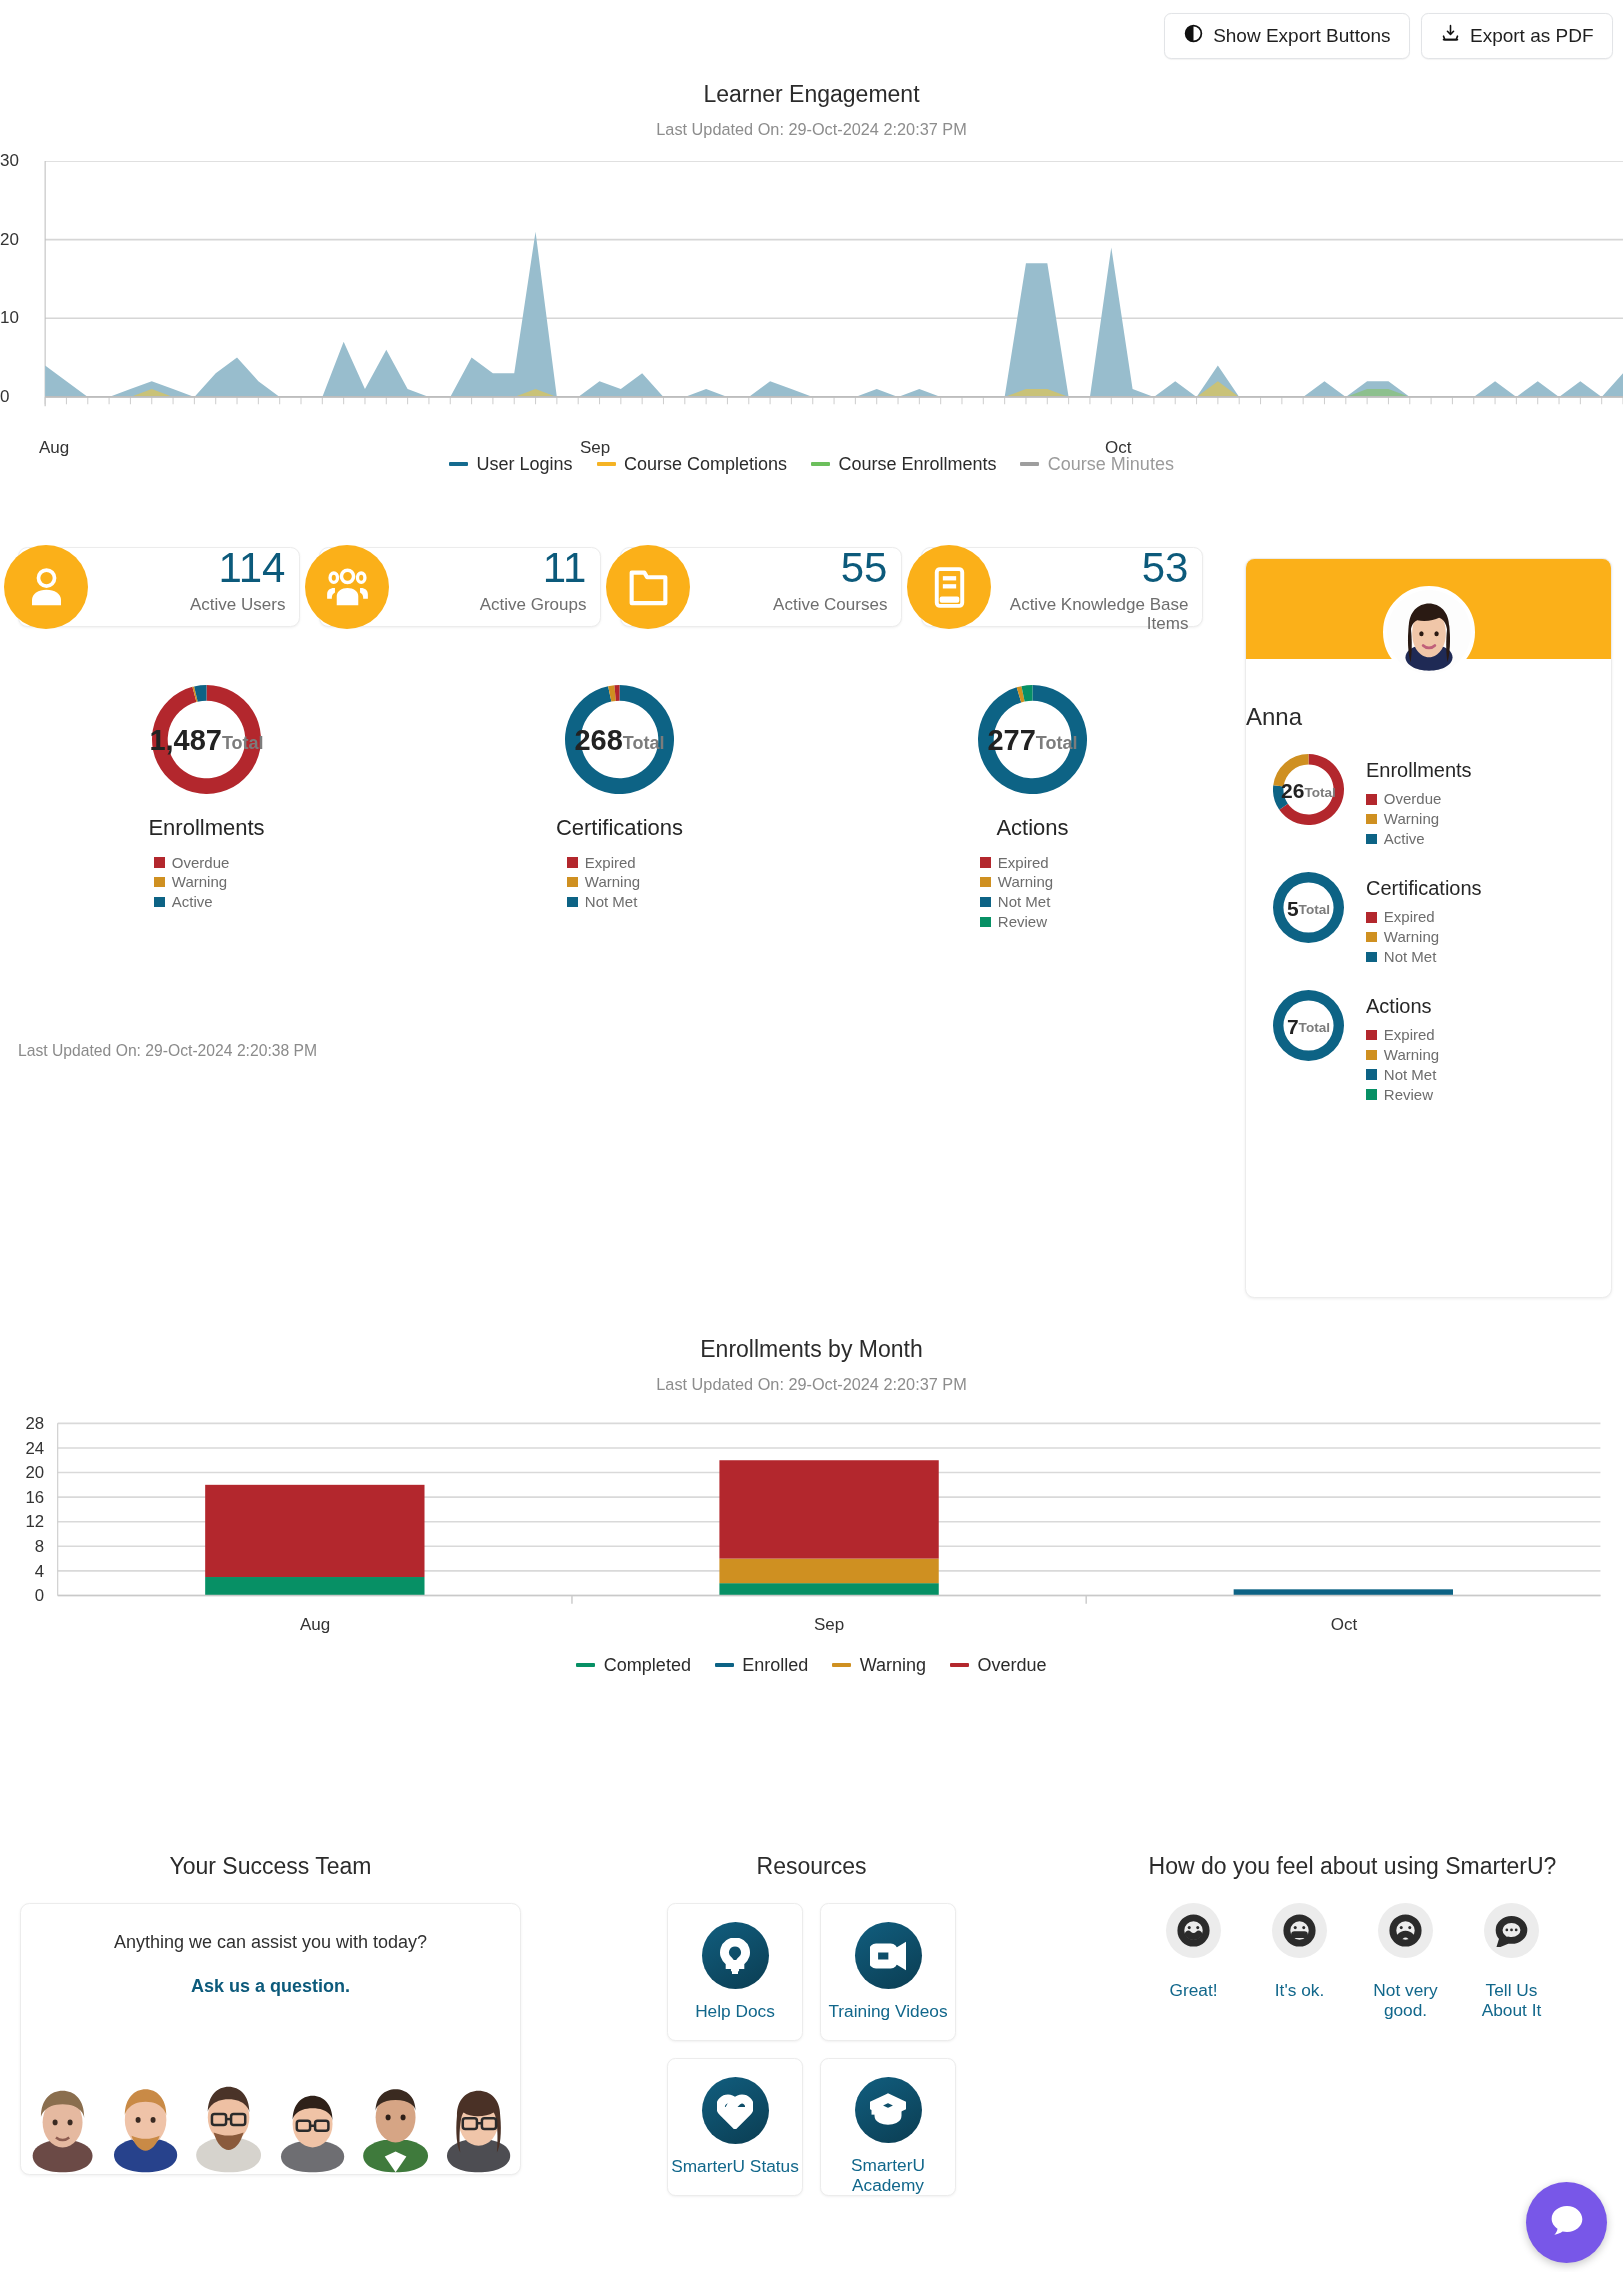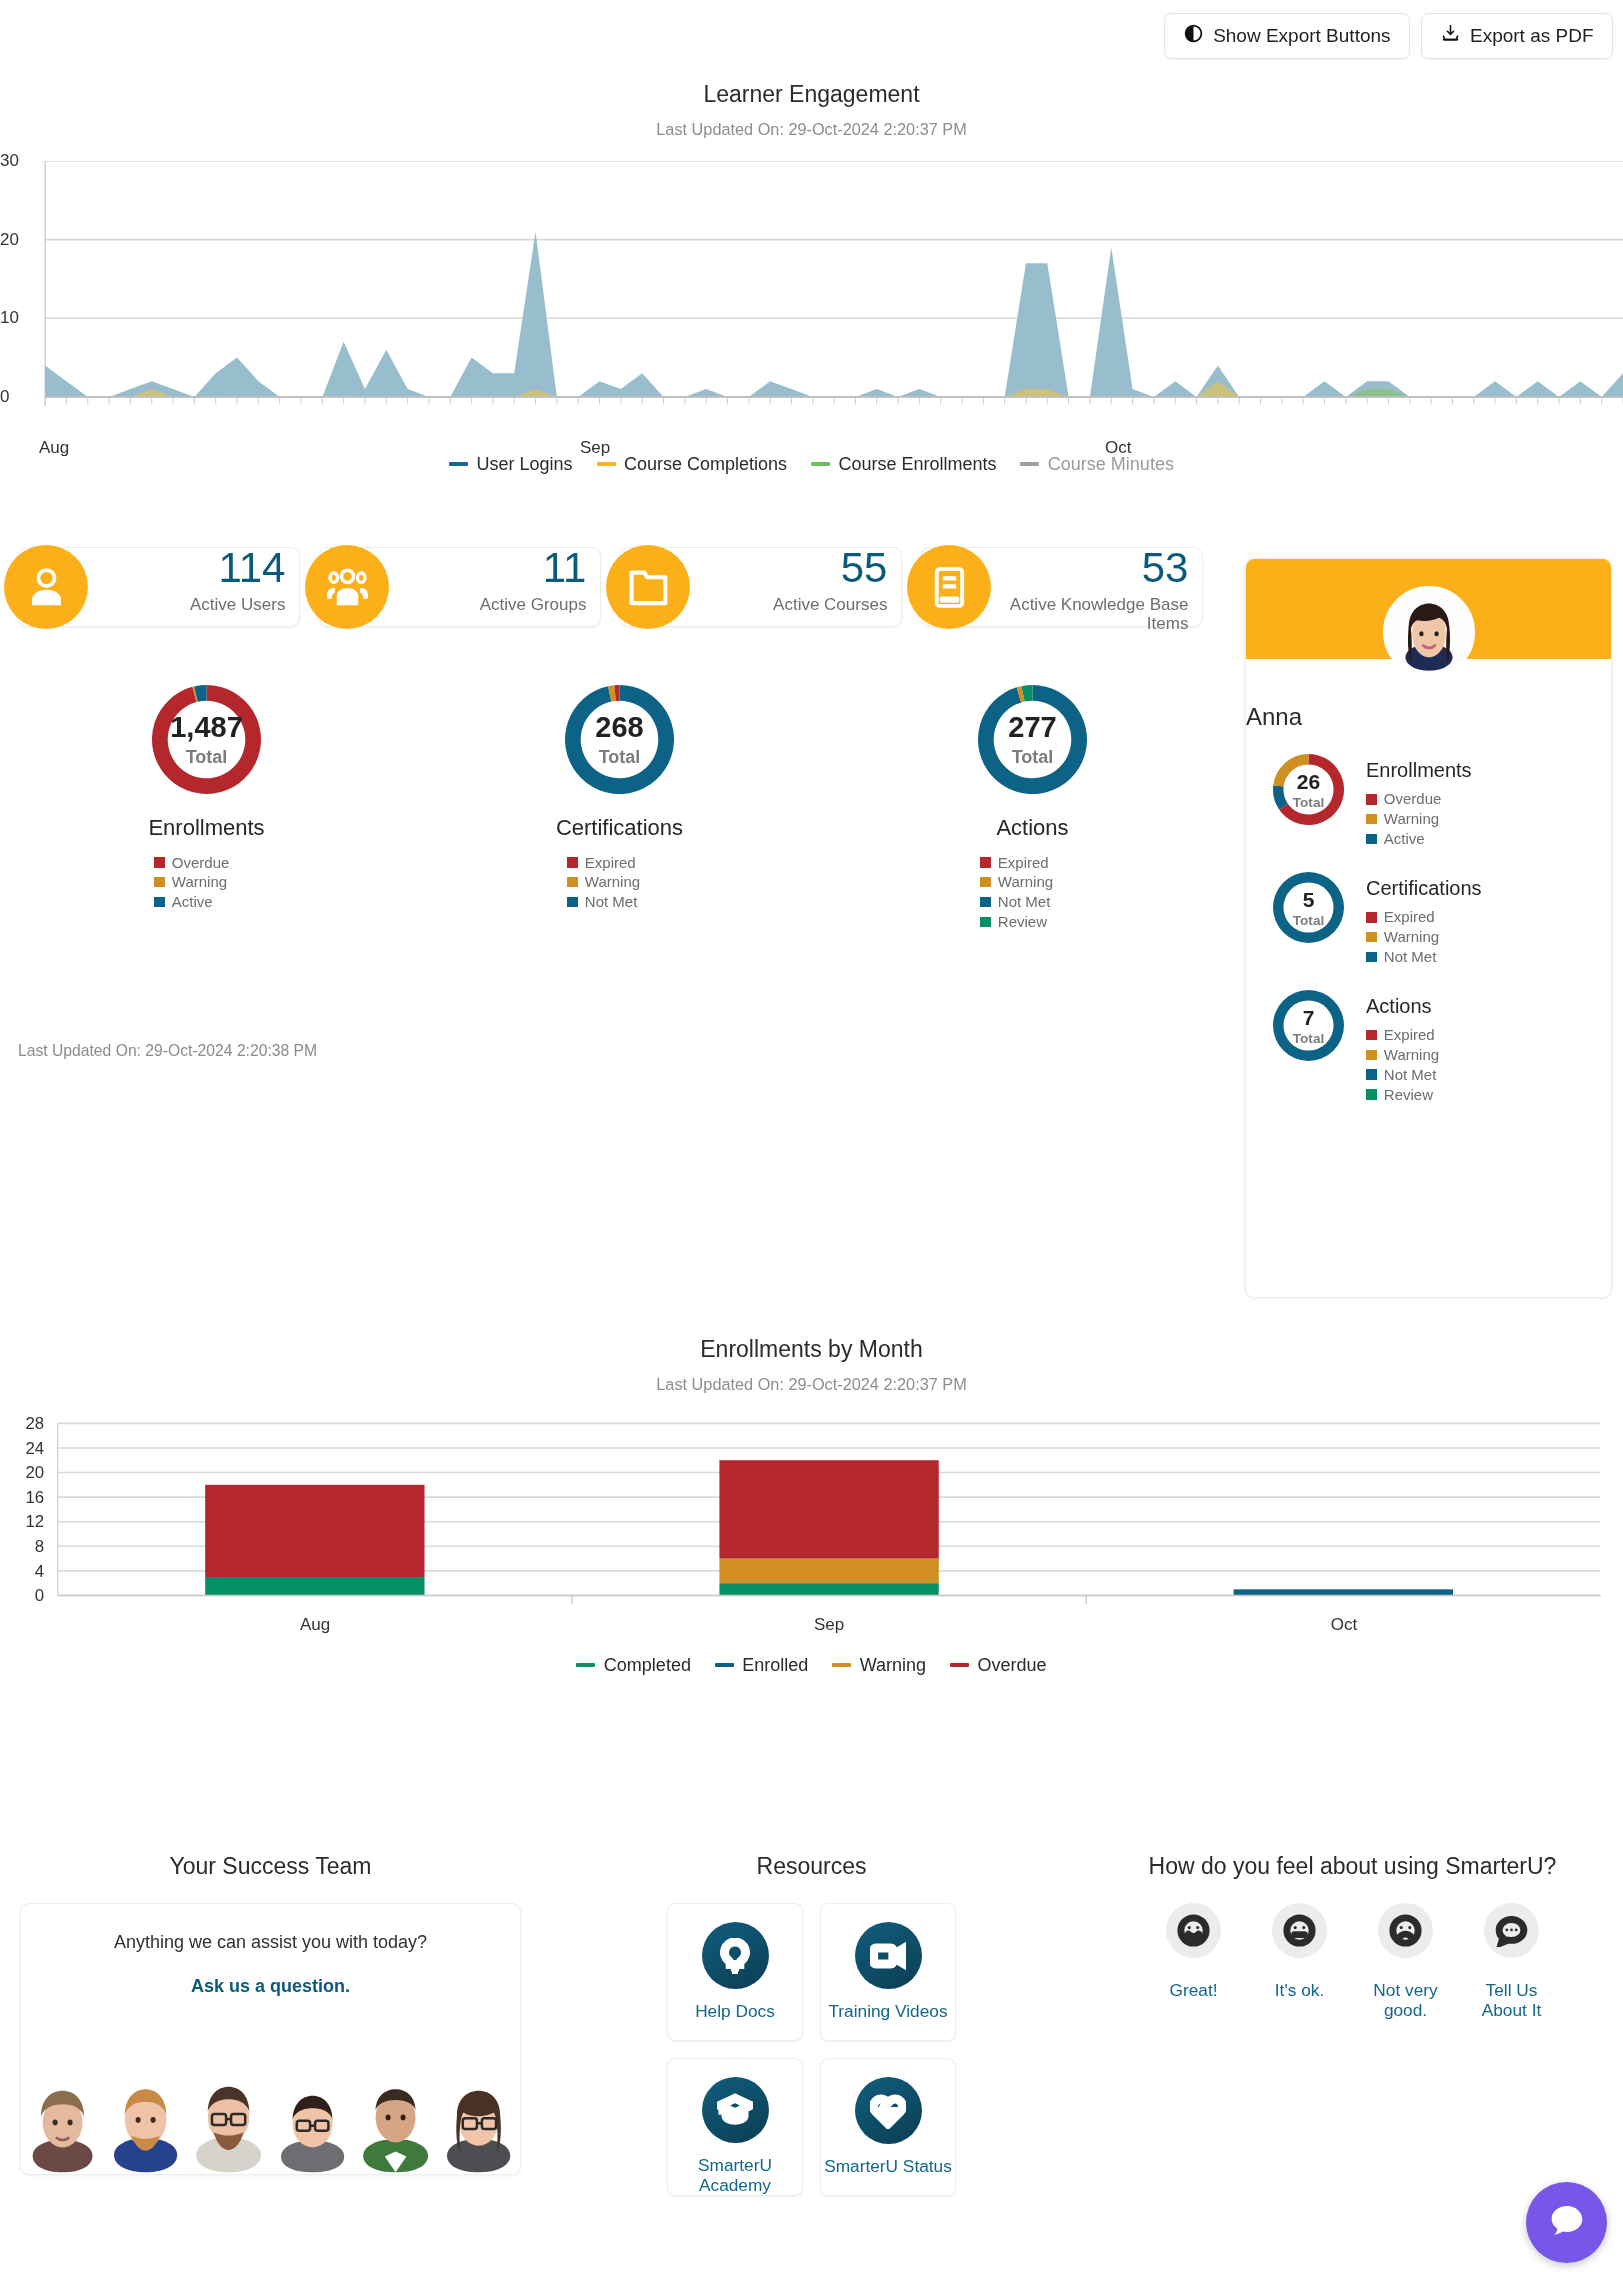--- a/index.html
+++ b/index.html
@@ -68,21 +68,21 @@
   .stat-ico svg { width: 47px; height: 47px; fill: #fff; }
   .stat-txt { width: 100%; padding-right: 13.6px; text-align: right; }
   .stat-num { font-size: 42px; color: #0c5a7b; line-height: .95; font-weight: 400; }
   .stat-lbl { font-size: 17px; color: #6e6e6e; margin-top: 7.3px; line-height: 1.12; }
 
   
   .donutrow { position: absolute; top: 685px; left: 0; width: 1239px; display: flex; }
   .donutcell { width: 413px; display: flex; flex-direction: column; align-items: center; }
   .donut { position: relative; }
   .donut-center {
-    position: absolute; inset: 0; display: flex; flex-direction: column;
+    position: absolute; inset: 0; display: flex; flex-direction: row;
     align-items: center; justify-content: center;
   }
   .donut-num { font-size: 29px; font-weight: 700; color: #222; line-height: 1; }
   .donut-tot { font-size: 18px; color: #7c7c7c; margin-top: 5.2px; font-weight: bold; }
   .donut-head { font-size: 22px; color: #262626; margin-top: 19px; }
   .dlegend { margin-top: 11.5px; }
   .dl-item { display: flex; align-items: center; gap: 7.3px; font-size: 15px; color: #6d6d6d; line-height: 1.32; cursor: pointer; }
   .dl-sq { width: 10.5px; height: 10.5px; display: inline-block; flex: none; }
 
   .lastupd { position: absolute; top: 1042px; left: 18px; font-size: 15.7px; color: #8b8b8b; }
@@ -701,35 +701,35 @@
             <svg viewBox="0 0 24 24">
               <rect x="2.4" y="6.6" width="13" height="10.8" rx="1.6"></rect>
               <path d="M15.4 11.2l5.9-3.6v8.8l-5.9-3.6z"></path>
             </svg>
           </div>
           <div class="res-lbl">Training Videos</div>
         </div>
         <div class="res-card">
           <div class="res-ico">
             <svg viewBox="0 0 24 24">
+              <path d="M12 20.6 3.8 12.4a4.9 4.9 0 0 1 7-6.9l1.2 1.2 1.2-1.2a4.9 4.9 0 0 1 7 6.9z"></path>
+              <path d="M3.2 12.4h4.3l1.8-3.3 2.6 6 1.9-2.7h6.9"></path>
+            </svg>
+          </div>
+          <div class="res-lbl">SmarterU Status</div>
+        </div>
+        <div class="res-card">
+          <div class="res-ico">
+            <svg viewBox="0 0 24 24">
               <path d="M12 4.2 1.8 9 12 13.8 22.2 9z"></path>
               <path d="M6 11.6v4.2c0 1.7 2.7 3 6 3s6-1.3 6-3v-4.2"></path>
               <path d="M4 9.9v5.2"></path>
             </svg>
           </div>
           <div class="res-lbl">SmarterU Academy</div>
-        </div>
-        <div class="res-card">
-          <div class="res-ico">
-            <svg viewBox="0 0 24 24">
-              <path d="M12 20.6 3.8 12.4a4.9 4.9 0 0 1 7-6.9l1.2 1.2 1.2-1.2a4.9 4.9 0 0 1 7 6.9z"></path>
-              <path d="M3.2 12.4h4.3l1.8-3.3 2.6 6 1.9-2.7h6.9"></path>
-            </svg>
-          </div>
-          <div class="res-lbl">SmarterU Status</div>
         </div>
       </div>
   </div>
 
   <div class="bcol">
     <div class="bcol-title">How do you feel about using SmarterU?</div>
     <div class="mood-row" id="mood-row">
         <div class="mood">
           <div class="mood-circ">
             <svg viewBox="0 0 24 24">

